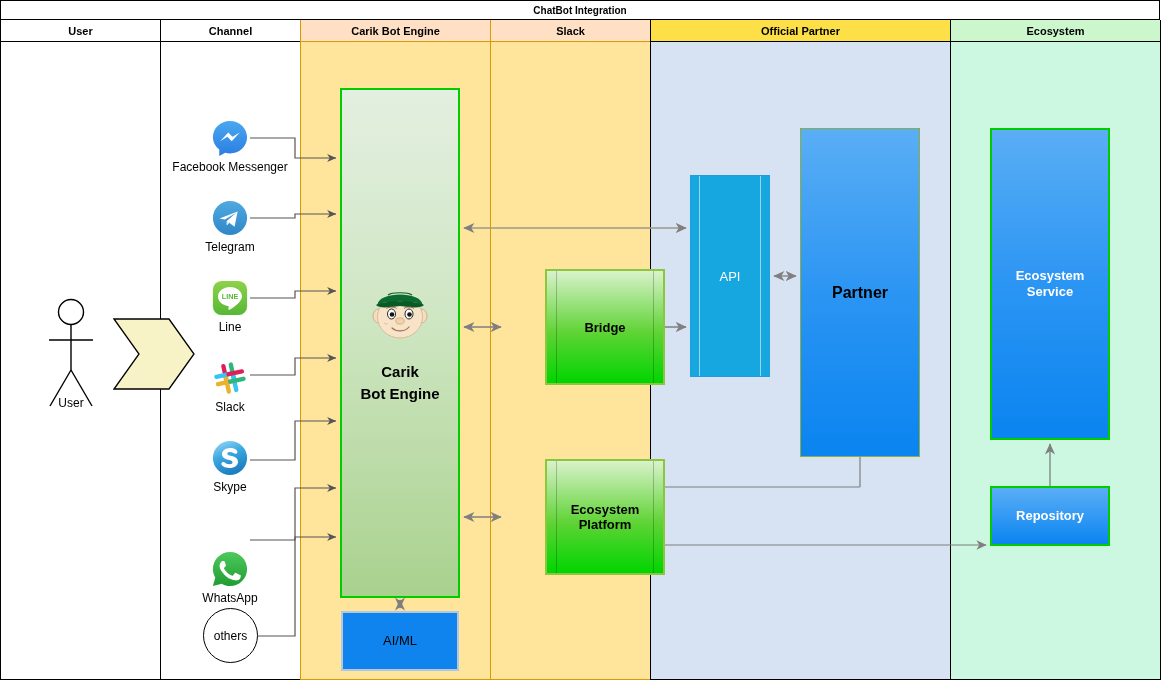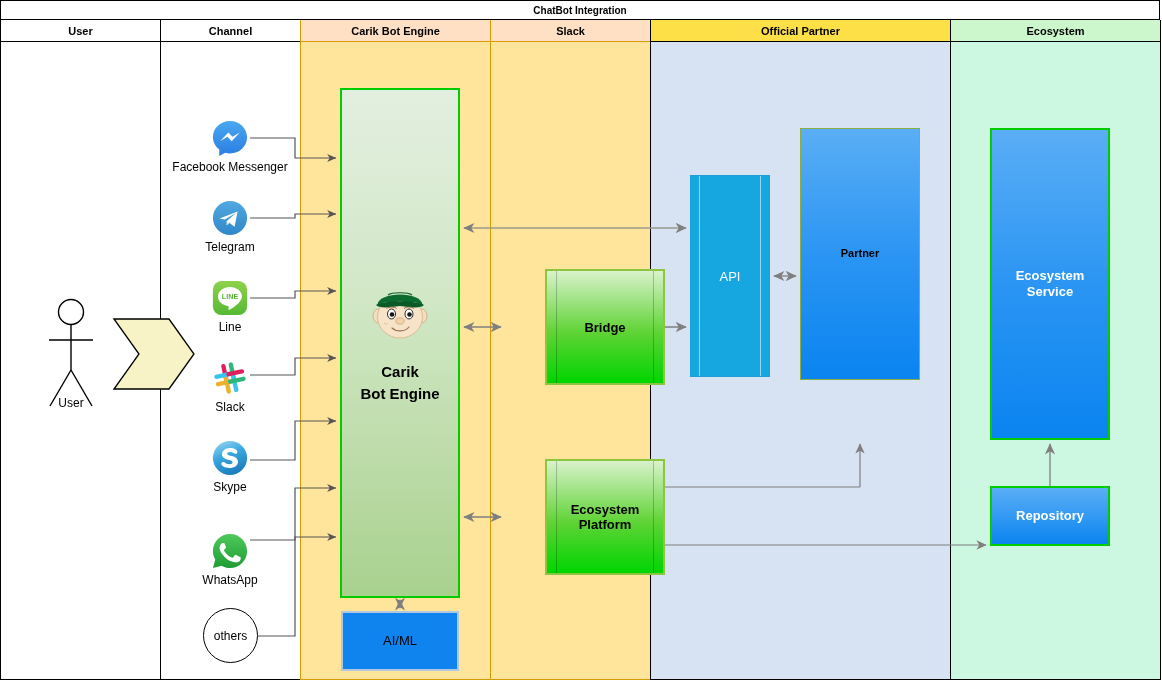--- a/index.html
+++ b/index.html
@@ -113,24 +113,24 @@
     border:1px solid #1f9ddb;background:#16a6e0;
     font-size:13px;color:#ffffff;font-weight:normal;
     position:absolute;box-sizing:border-box;
     display:flex;align-items:center;justify-content:center;
   }
   #node-api .bar-l{position:absolute;top:0;bottom:0;left:8px;width:1px;background:rgba(255,255,255,.55);}
   #node-api .bar-r{position:absolute;top:0;bottom:0;right:8px;width:1px;background:rgba(255,255,255,.55);}
 
   
   #node-partner{
-    left:800px;top:128px;width:120px;height:252px;
+    left:800px;top:128px;width:120px;height:329px;
     border:1px solid #8cad3f;
     background:linear-gradient(to bottom,#5aaef5 0%,#2b95f3 50%,#0a84f0 100%);
-    font-size:11px;font-weight:bold;color:#000;
+    font-size:16px;font-weight:bold;color:#000;
   }
 
   
   #node-ecoservice{
     left:990px;top:128px;width:120px;height:312px;
     border:2px solid #00cc00;
     background:linear-gradient(to bottom,#5aaef5 0%,#2b95f3 50%,#0a84f0 100%);
     font-size:13px;font-weight:bold;color:#ffffff;
   }
 
@@ -155,21 +155,21 @@
   
   .chan{position:absolute;width:120px;text-align:center;}
   .chan .ico{width:38px;height:38px;margin:0 auto;display:block;}
   .chan .cap{display:block;margin-top:3px;font-size:12px;color:#000;}
 
   #chan-fb {left:170px;top:119px;}
   #chan-tg {left:170px;top:199px;}
   #chan-line{left:170px;top:279px;}
   #chan-slack{left:170px;top:359px;}
   #chan-skype{left:170px;top:439px;}
-  #chan-wa {left:170px;top:532px;}
+  #chan-wa {left:170px;top:550px;}
 
   #chan-others{
     position:absolute;left:203px;top:608px;width:55px;height:55px;
     border-radius:50%;border:1px solid #000;background:#fff;
     display:flex;align-items:center;justify-content:center;
     font-size:12px;color:#000;box-sizing:border-box;
   }
 
   
   #wires{position:absolute;left:0;top:0;width:1162px;height:682px;pointer-events:none;}

